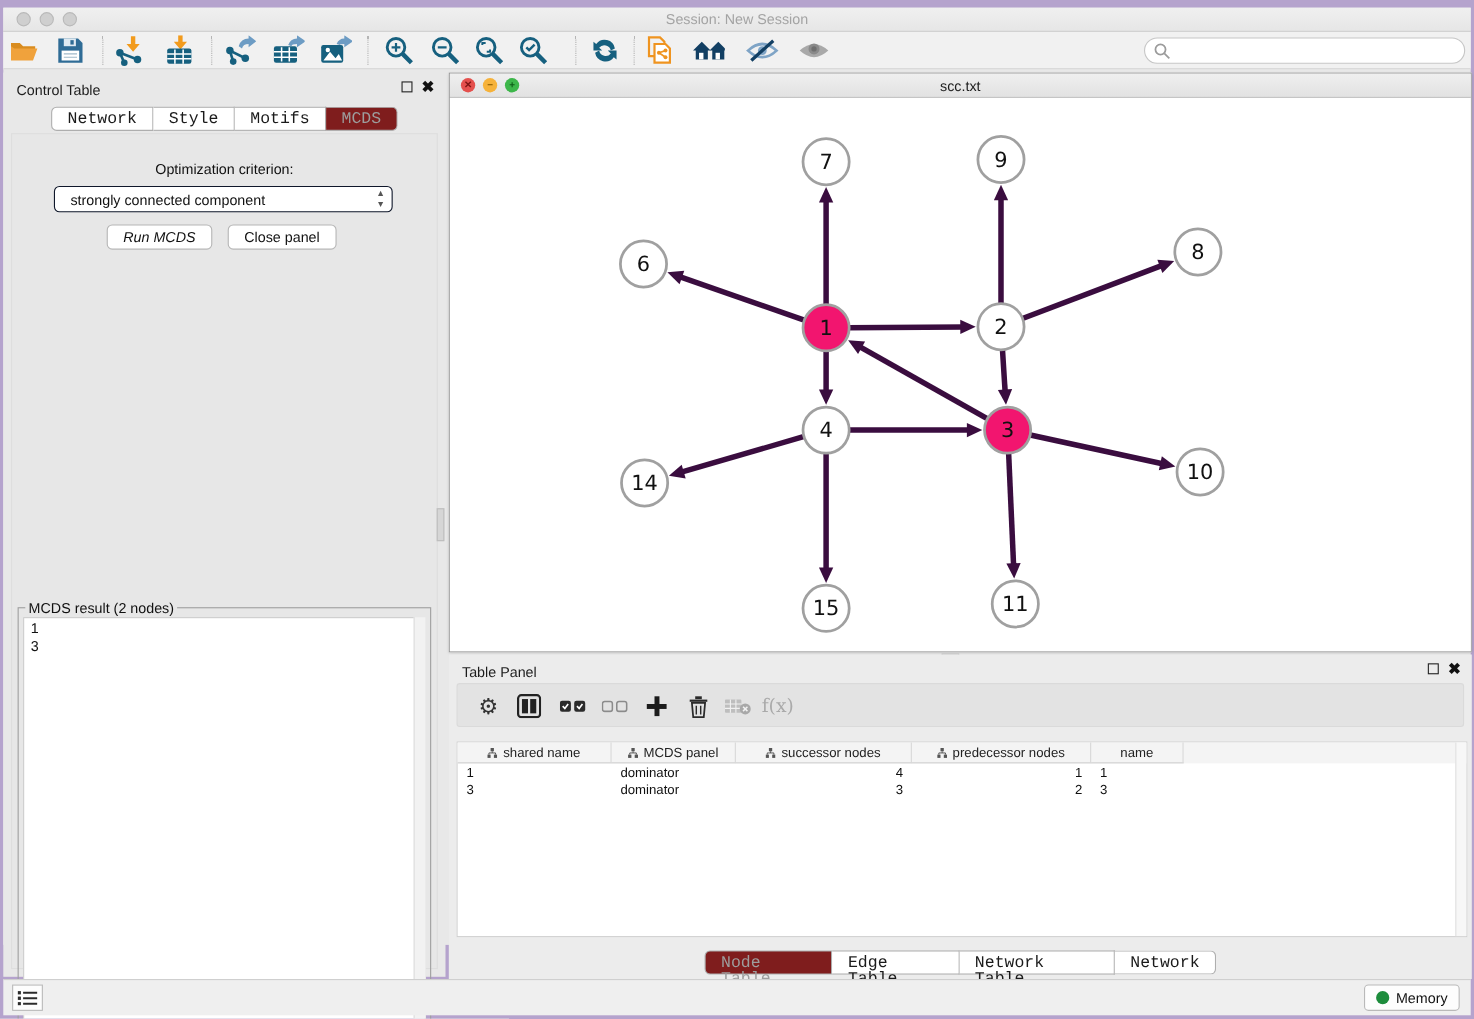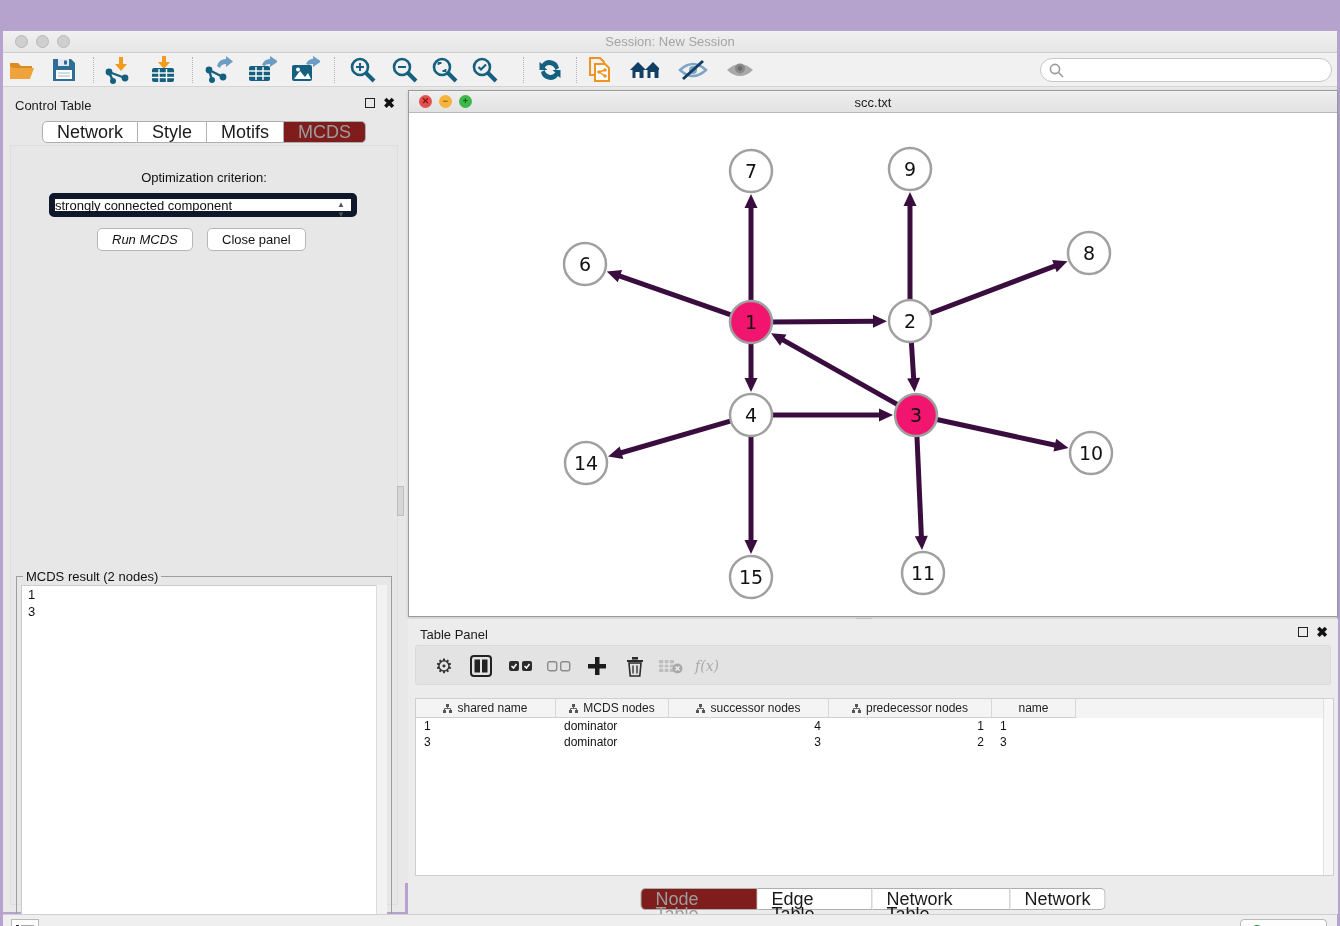--- a/index.html
+++ b/index.html
@@ -1,18 +1,18 @@
 <!DOCTYPE html>
 <html><head>
 <meta charset="utf-8">
 <style>
   * { margin:0; padding:0; box-sizing:border-box; }
   html,body { width:1340px; height:926px; font-family:"Liberation Sans",sans-serif; }
   body { background:#b5a3cd; position:relative; overflow:hidden; }
-  #app { position:absolute; left:3px; top:7px; width:1334px; height:852px; background:#e8e8e8;margin-top:24px; }
+  #app { position:absolute; left:3px; top:7px; width:1334px; height:852px; background:#e8e8e8; }
 
   
   #titlebar { position:absolute; left:0; top:0; width:100%; height:22px;
     background:linear-gradient(#f0f0f0,#e6e6e6); border-bottom:1px solid #cdcdcd; }
   .mac-dot { position:absolute; top:4px; width:13px; height:13px; border-radius:50%;
     background:#cfcfcf; border:1px solid #b9b9b9; }
   #titlebar .t { position:absolute; width:100%; text-align:center; top:3px;
     font-size:13px; color:#a4a4a4; }
 
   
@@ -29,31 +29,31 @@
 
   
   #control-panel { position:absolute; left:0; top:59px; width:402px; height:822px; background:#e8e8e8; }
   .panel-head { position:absolute; left:0; top:0; width:100%; height:30px; }
   .panel-title { position:absolute; left:12px; top:8px; font-size:13px; color:#1c1c1c; }
   .panel-btns { position:absolute; right:10px; top:8px; display:flex; gap:8px; align-items:center; }
   .float-box { width:10px; height:10px; border:1.5px solid #222; }
   .close-x { font-size:14px; font-weight:bold; color:#111; line-height:10px; }
   .tabrow { position:absolute; display:flex; }
   .tab { border:1px solid #aeaeae; border-left:none; background:#fff; color:#1a1a1a;
-    font-size:18px; padding:3px 14px; height:22px; line-height:15px; }
+    font-size:15px; padding:3px 14px; height:22px; line-height:15px;font-family:Liberation Mono, monospace; }
   .tab:first-child { border-left:1px solid #aeaeae; border-radius:5px 0 0 5px; }
   .tab:last-child { border-radius:0 5px 5px 0; }
   .tab.active { background:#7f1d1d; color:#9d9d9d; }
   #cp-tabs { left:50%; transform:translateX(-50%); top:31px; }
   #cp-body { position:absolute; left:7px; top:55px; width:388px; height:760px;
     background:#e7e7e7; border:1px solid #dedede; }
   #opt-label { position:absolute; width:100%; text-align:center; top:24px; font-size:13px; color:#111; }
   #criterion { position:absolute; left:38px; top:47px; width:308px; height:24px; background:#fff;
-    border:6px solid #0f172a; border-radius:5px; font-size:13px; color:#111;
-    display:flex; align-items:center; }
+    border:1px solid #0f172a; border-radius:5px; font-size:13px; color:#111;
+    display:flex; align-items:center; padding-left:14px; }
   #criterion .stepper { position:absolute; right:6px; top:1px; font-size:8px; line-height:10px;
     color:#555; text-align:center; }
   .pbutton { position:absolute; height:23px; background:#fff; border:1px solid #b6b6b6;
     border-radius:5px; font-size:13px; color:#111; display:flex; align-items:center;
     justify-content:center; padding:0 14px; }
   #mcds-box { position:absolute; left:5px; top:430px; width:376px; height:382px;
     border:1px solid #9e9e9e; }
   #mcds-box .legend { position:absolute; left:6px; top:-8px; background:#e7e7e7;
     font-size:13px; color:#111; padding:0 3px; }
   #mcds-inner { position:absolute; left:4px; top:8px; width:366px; height:368px; background:#fff;
@@ -76,21 +76,21 @@
     background:#d6d6d6; border:1px solid #bdbdbd; }
   .divider-handle-h { position:absolute; left:853px; top:587px; width:16px; height:5px;
     background:#d8d8d8; border:1px solid #c2c2c2; }
 
   
   #table-panel { position:absolute; left:405px; top:588px; width:930px; height:295px; background:#ececec; }
   #tp-toolbar { position:absolute; left:7px; top:26px; width:916px; height:40px;
     background:#e3e3e3; border:1px solid #dadada; border-radius:3px; }
   .tpicon { position:absolute; top:5px; width:30px; height:30px; display:flex;
     align-items:center; justify-content:center; }
-  #fx-label { font-family:"DejaVu Serif",serif; font-style:italic; font-size:14px; color:#aaa; }
+  #fx-label { font-family:"DejaVu Serif",serif; font-size:17px; color:#aaa; }
   #table-area { position:absolute; left:7px; top:79px; width:919px; height:178px;
     background:#fff; border:1px solid #cfcfcf; }
   #table-header-row { display:flex; height:19px; background:#f4f4f4; }
   .th { border-right:1px solid #d8d8d8; border-bottom:1px solid #cfcfcf; font-size:12px;
     color:#222; display:flex; align-items:center; justify-content:center; gap:5px; height:19px; }
   .tr { display:flex; height:16px; }
   .td { font-size:12px; color:#111; padding:1px 8px 0 8px; white-space:nowrap; overflow:hidden; }
   #table-scroll { position:absolute; right:0; top:0; width:10px; height:100%;
     background:#f7f7f7; border-left:1px solid #e0e0e0; }
   #tp-tabs { left:50%; transform:translateX(-50%); top:269px; }
@@ -434,21 +434,21 @@
             </svg>
             <span>shared name</span>
           </div>
           <div class="th" style="width: 113px;">
             <svg width="9" height="9">
               <rect x="3" y="0" width="3" height="3" fill="#555"></rect>
               <rect x="0" y="6" width="3" height="3" fill="#555"></rect>
               <rect x="6" y="6" width="3" height="3" fill="#555"></rect>
               <path d="M4.5 3 v1.5 M1.5 6 v-1.5 h6 v1.5" fill="none" stroke="#555" stroke-width="0.9"></path>
             </svg>
-            <span>MCDS nodes</span>
+            <span>MCDS panel</span>
           </div>
           <div class="th" style="width: 160px;">
             <svg width="9" height="9">
               <rect x="3" y="0" width="3" height="3" fill="#555"></rect>
               <rect x="0" y="6" width="3" height="3" fill="#555"></rect>
               <rect x="6" y="6" width="3" height="3" fill="#555"></rect>
               <path d="M4.5 3 v1.5 M1.5 6 v-1.5 h6 v1.5" fill="none" stroke="#555" stroke-width="0.9"></path>
             </svg>
             <span>successor nodes</span>
           </div>

